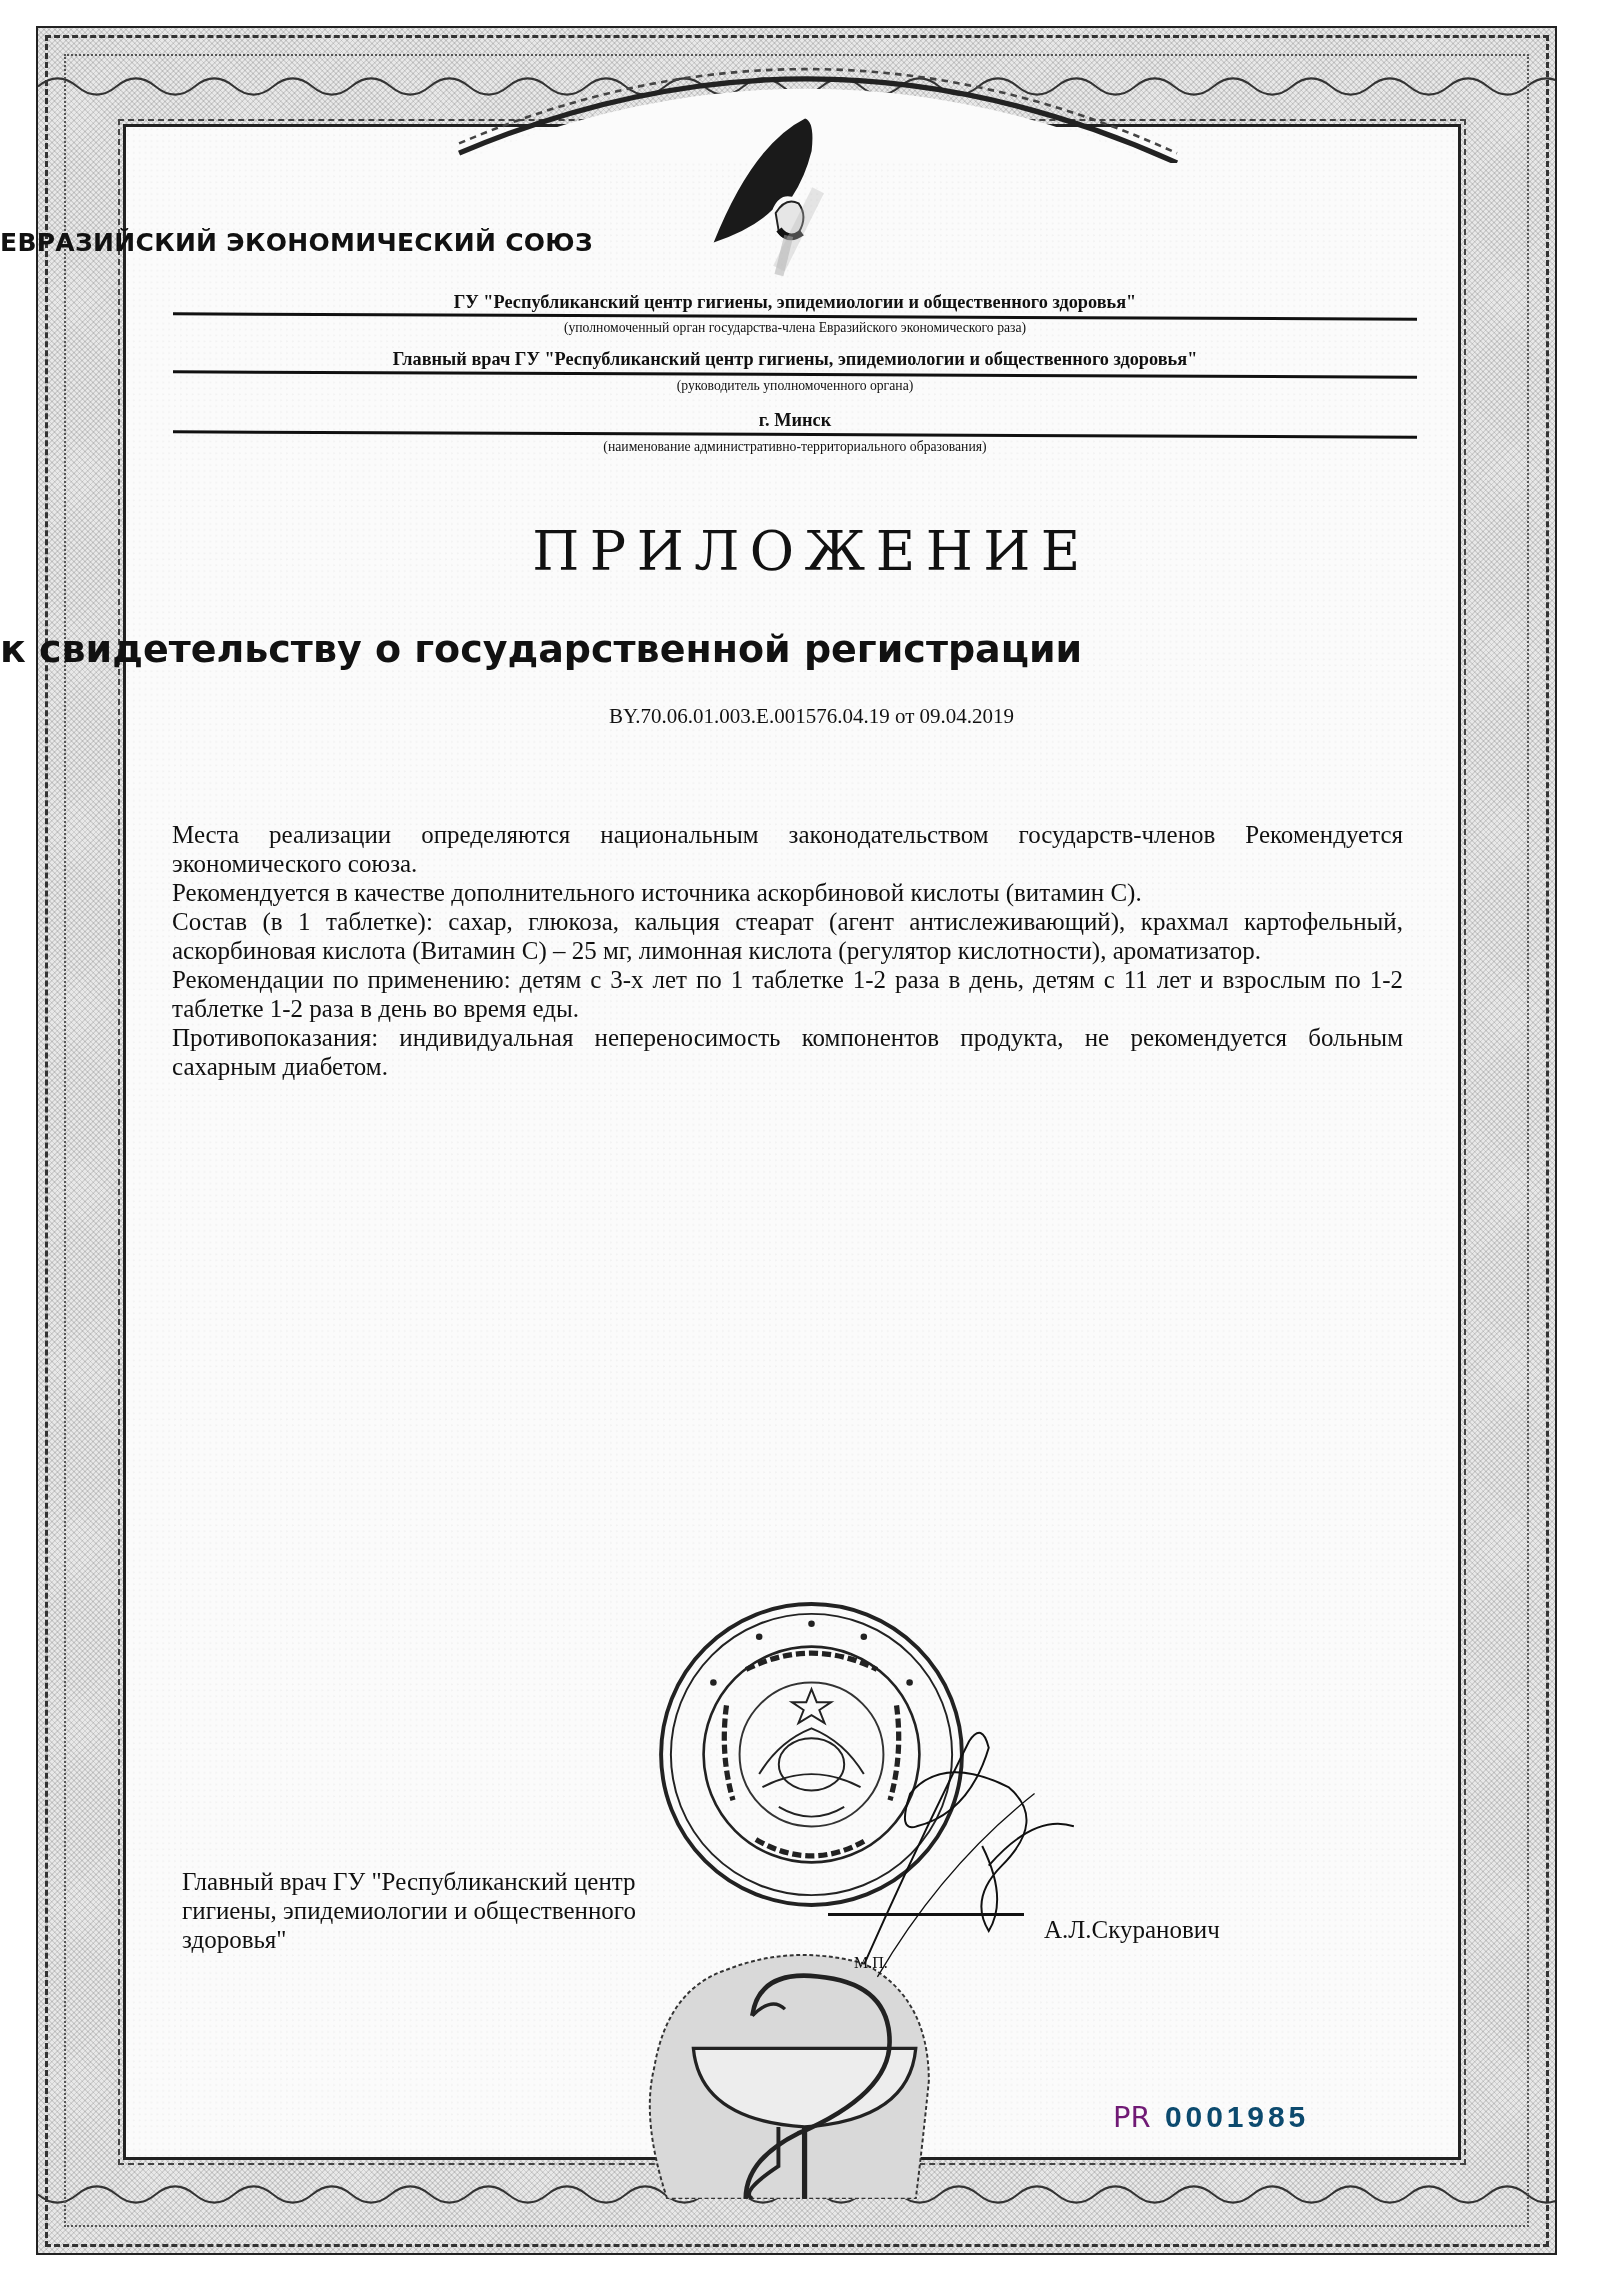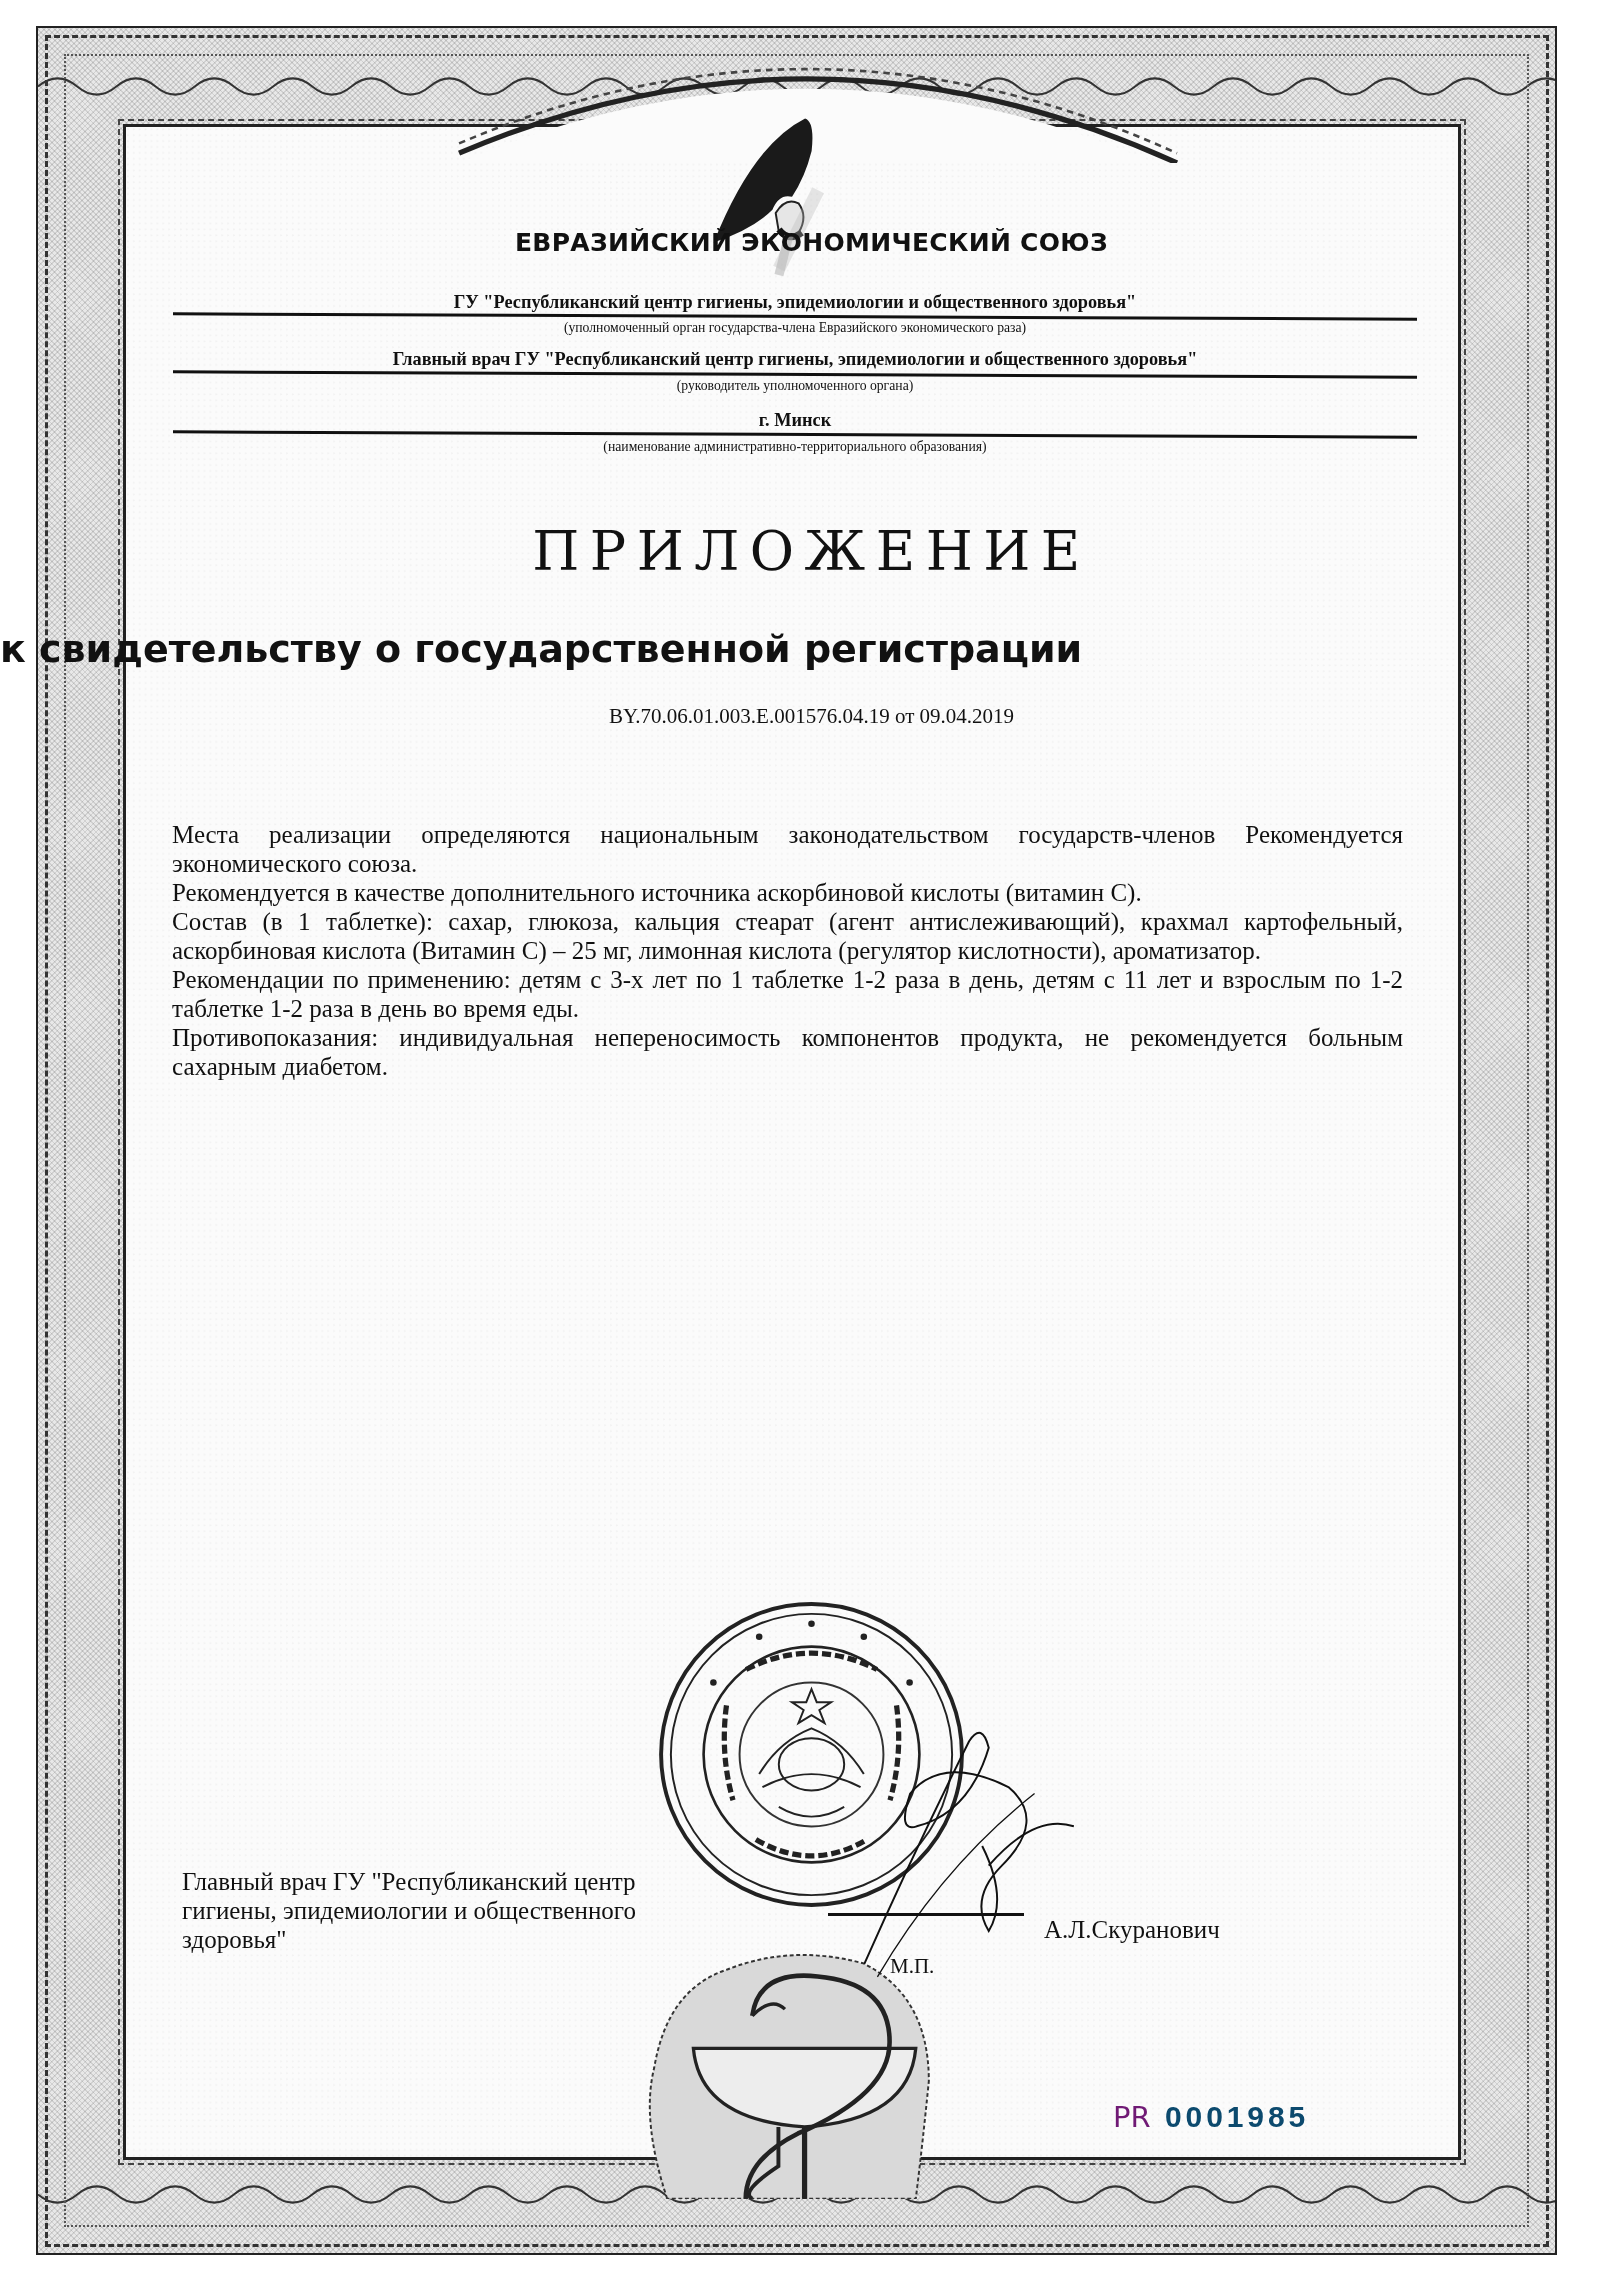--- a/index.html
+++ b/index.html
@@ -23,21 +23,21 @@
       radial-gradient(circle at 30% 40%, rgba(0,0,0,0.035) 0.7px, transparent 1.3px) 0 0/5.9px 5.9px,
       #fbfbfb;
     box-sizing:border-box; border:3.3px solid #222; outline:2px dashed #444; outline-offset:3.9px; }
 
   
   .arch { position:absolute; left:458px; top:39px; width:720px; height:124px; }
 
   
   .logo { position:absolute; left:681px; top:105px; width:209px; height:177px; }
 
-  .union-title { position:absolute; left:0; width:1623px; top:228px; text-align:center;
+  .union-title { position:absolute; left:0; width:1623px; top:228px; 
     font-family:"DejaVu Sans", sans-serif; font-weight:bold; font-size:25px; letter-spacing:0.3px; }
 
   
   .hdr-line { position:absolute; left:173px; width:1244px; text-align:center; }
   .hdr-main { font-weight:bold; font-size:18.3px; }
   .hdr-sub { font-size:13.7px; }
   .rule { position:absolute; left:173px; height:2.6px; background:#111; }
 
   
   .appendix-title { position:absolute; left:0; width:1623px; top:520px; text-align:center;
@@ -52,21 +52,21 @@
     font-size:25px; line-height:29px; text-align:justify; }
   .body-text p { margin:0; }
 
   
   .stamp { position:absolute; left:648px; top:1591px; width:327px; height:327px; }
 
   
   .sig-left { position:absolute; left:182px; top:1867px; font-size:25px; line-height:29px; width:589px; }
   .sig-line { position:absolute; left:828px; top:1913px; width:196px; height:2.6px; background:#111; }
   .sig-name { position:absolute; left:1044px; top:1876px; font-size:25px;margin-top:40px; }
-  .mp { position:absolute; left:890px; top:1954px; font-size:21px; }
+  .mp { position:absolute; left:854px; top:1954px; font-size:16px; }
   .signature { position:absolute; left:838px; top:1715px; width:236px; height:275px; }
 
   
   .seal { position:absolute; left:628px; top:1924px; width:327px; height:275px; }
 
   
   .serial { position:absolute; left:1113px; top:2100px; font-family:"DejaVu Sans", sans-serif; }
   .serial .pr { font-weight:normal; font-size:29px; color:#701a75; }
   .serial .num { font-family:Liberation Sans, sans-serif; font-size:30px; color:#0c4a6e;
     letter-spacing:3.9px; margin-left:14.4px; font-weight:bold; }

